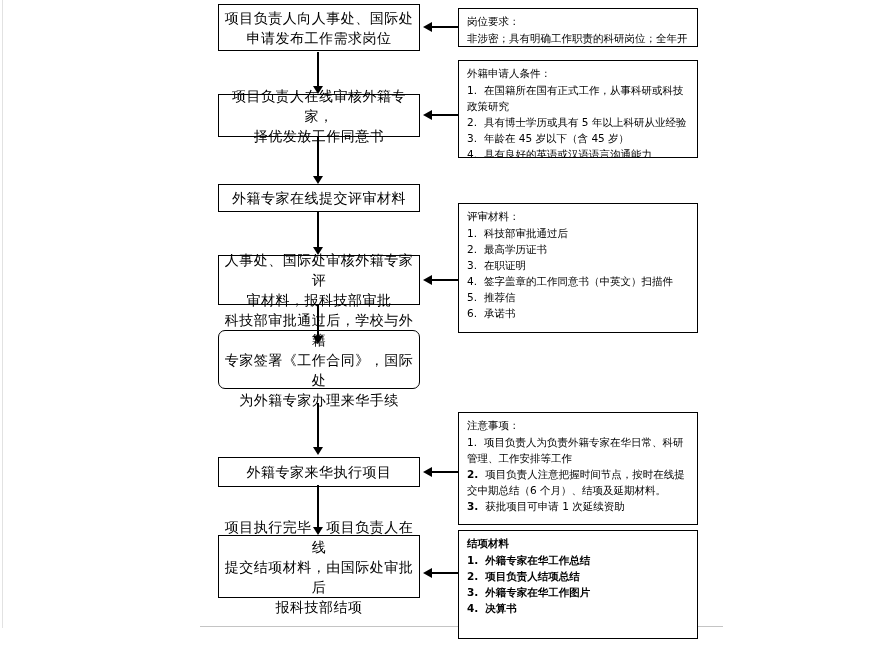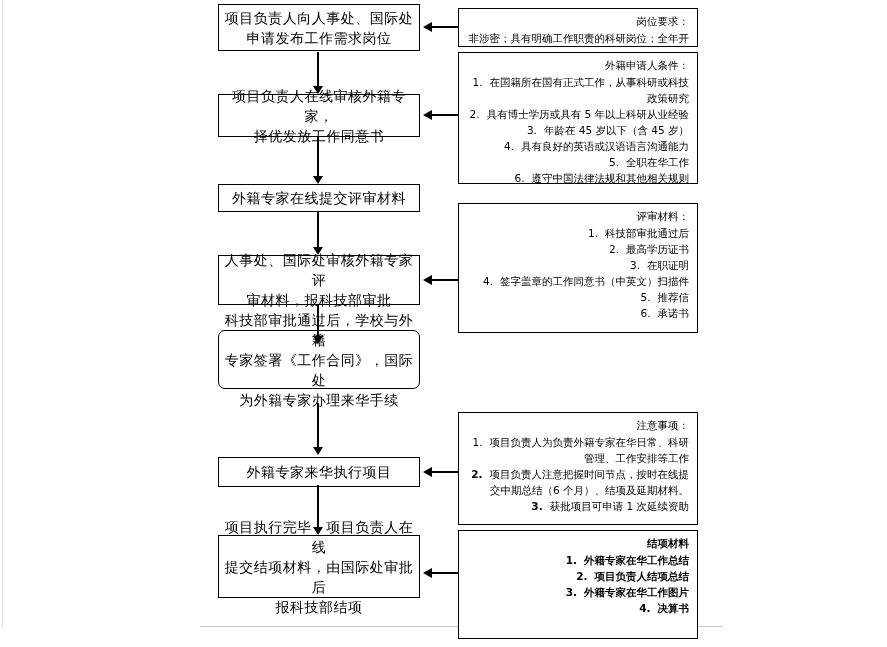--- a/index.html
+++ b/index.html
@@ -36,21 +36,20 @@
     position: absolute;
     box-sizing: border-box;
     left: 458px;
     width: 240px;
     border: 1px solid #000000;
     background: #ffffff;
     padding: 4px 8px;
     font-size: 10.5px;
     line-height: 16px;
     overflow: hidden;
-    text-align: right;
   }
   .note-title { line-height: 17px; }
   .note-item { line-height: 16px; }
   .num { display: inline-block; margin-right: 7px; }
   .num.b { font-weight: bold; }
   
   .varrow {
     position: absolute;
     left: 317px;
     width: 2px;
@@ -142,21 +141,21 @@
   <div class="harrow" style="top:114px;"></div>
   <div class="harrow" style="top:279px;"></div>
   <div class="harrow" style="top:471px;"></div>
   <div class="harrow" style="top:572px;"></div>
 
   <div class="note" style="top:8px;height:39px;">
     <div class="note-title">岗位要求：</div>
     <div class="note-item"><span>非涉密；具有明确工作职责的科研岗位；全年开放申报</span></div>
   </div>
 
-  <div class="note" style="top:52px;height:132px;">
+  <div class="note" style="top:60px;height:98px;">
     <div class="note-title">外籍申请人条件：</div>
     <div class="note-item"><span class="num">1.</span><span>在国籍所在国有正式工作，从事科研或科技政策研究</span></div>
     <div class="note-item"><span class="num">2.</span><span>具有博士学历或具有 5 年以上科研从业经验</span></div>
     <div class="note-item"><span class="num">3.</span><span>年龄在 45 岁以下（含 45 岁）</span></div>
     <div class="note-item"><span class="num">4.</span><span>具有良好的英语或汉语语言沟通能力</span></div>
     <div class="note-item"><span class="num">5.</span><span>全职在华工作</span></div>
     <div class="note-item"><span class="num">6.</span><span>遵守中国法律法规和其他相关规则</span></div>
   </div>
 
   <div class="note" style="top:203px;height:130px;">

